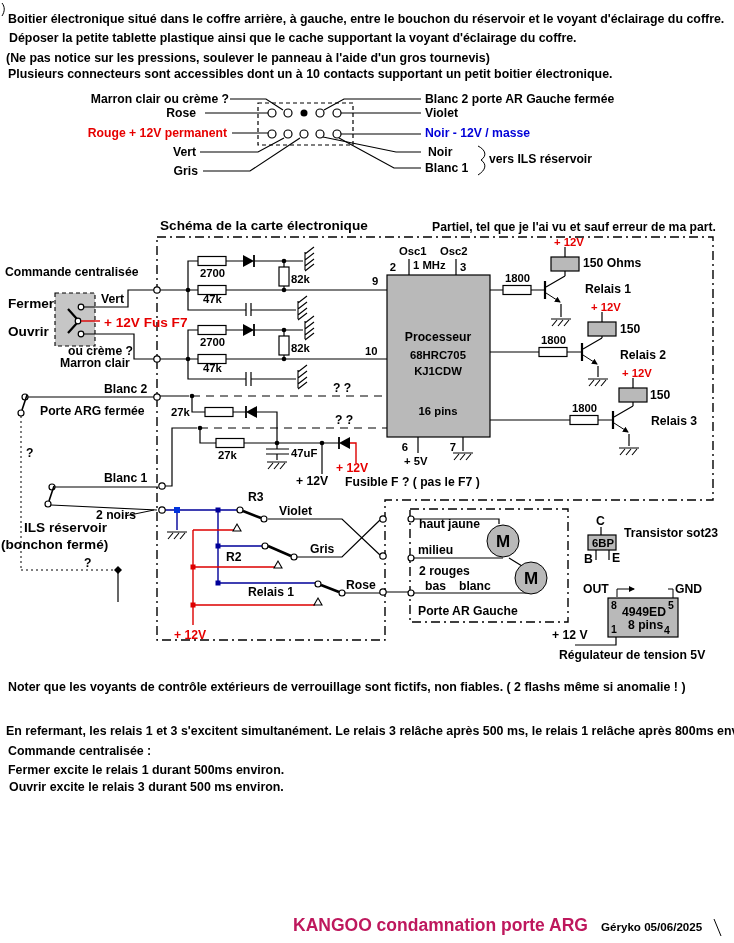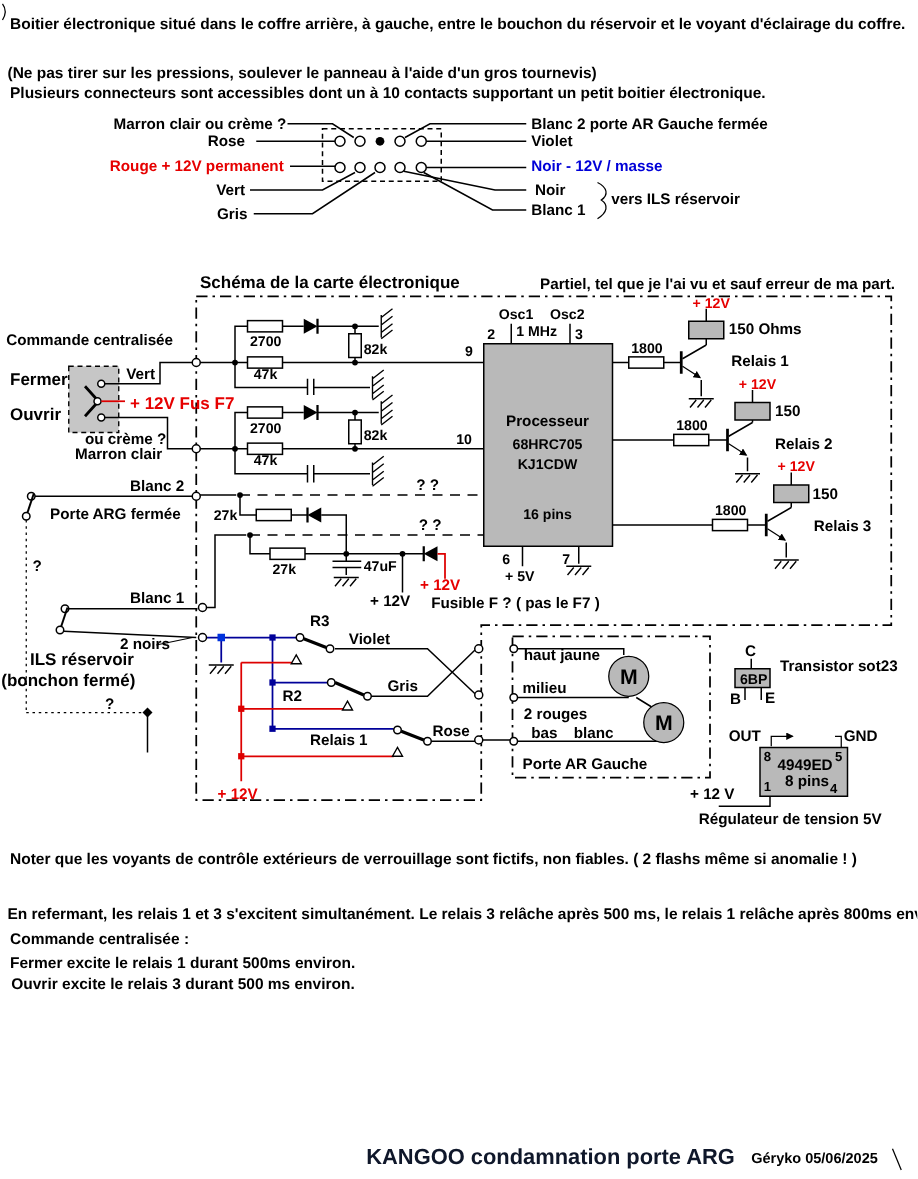--- a/index.html
+++ b/index.html
@@ -17,29 +17,30 @@
   .wred{stroke:var(--c-wred,#dd0000);stroke-width:1.4;fill:none;}
   .dash{stroke-dasharray:8,6;}
   .dashdot{stroke-dasharray:9,4,2,4;stroke-width:1.4;}
   .dot2{stroke-dasharray:2,3;}
   .comp{fill:#fff;stroke:#000;stroke-width:1.2;}
   .grey{fill:var(--c-grey,#b9b9b9);stroke:#000;stroke-width:1.2;}
   .oc{fill:#fff;stroke:#000;stroke-width:1.2;}
   .jd{fill:#000;}
   .blade{stroke:#000;stroke-width:2.6;fill:none;}
   .tri{fill:#fff;stroke:#000;stroke-width:1.1;}
-  .footer-title{position:absolute;font-weight:bold;font-size:17.5px;color:#0f172a;white-space:nowrap;}
+  .footer-title{position:absolute;font-weight:bold;font-size:17.5px;color:#be185d;white-space:nowrap;}
 </style>
 </head>
 <body>
 
 <div class="page">
 
   <div class="txt" style="left:8px;top:12px">Boitier électronique situé dans le coffre arrière, à gauche, entre le bouchon du réservoir et le voyant d'éclairage du coffre.</div>
-  <div class="txt" style="left:6px;top:51px">(Ne  pas tirer sur les pressions, soulever le panneau à l'aide d'un gros tournevis)</div>
+  <div class="txt" style="left:9px;top:31px">Déposer la petite tablette plastique ainsi que le cache supportant la voyant d'éclairage du coffre.</div>
+  <div class="txt" style="left:6px;top:51px">(Ne  pas notice sur les pressions, soulever le panneau à l'aide d'un gros tournevis)</div>
   <div class="txt" style="left:8px;top:67px">Plusieurs connecteurs sont accessibles dont un à 10 contacts supportant un petit boitier électronique.</div>
 
   <svg width="734" height="943" viewBox="0 0 734 943">
     <defs>
       <marker id="arr" markerWidth="7" markerHeight="7" refX="5" refY="3" orient="auto">
         <path d="M0,0 L6,3 L0,6 Z" fill="#000"></path>
       </marker>
       <g id="g7">
           <path d="M-10,0 H10 M-4,1 L-9,7 M2,1 L-3,7 M8,1 L3,7" stroke="#000" stroke-width="1.1" fill="none"></path>
         </g>

